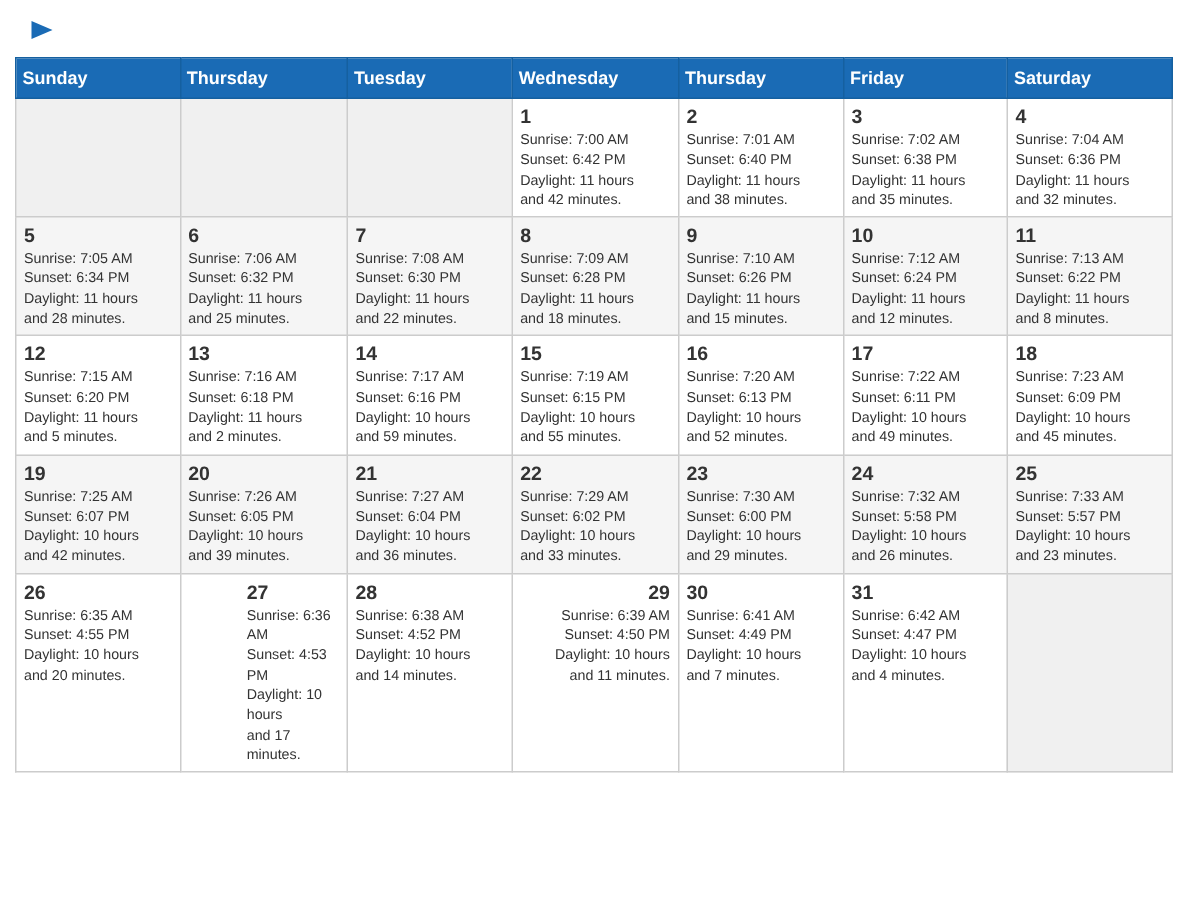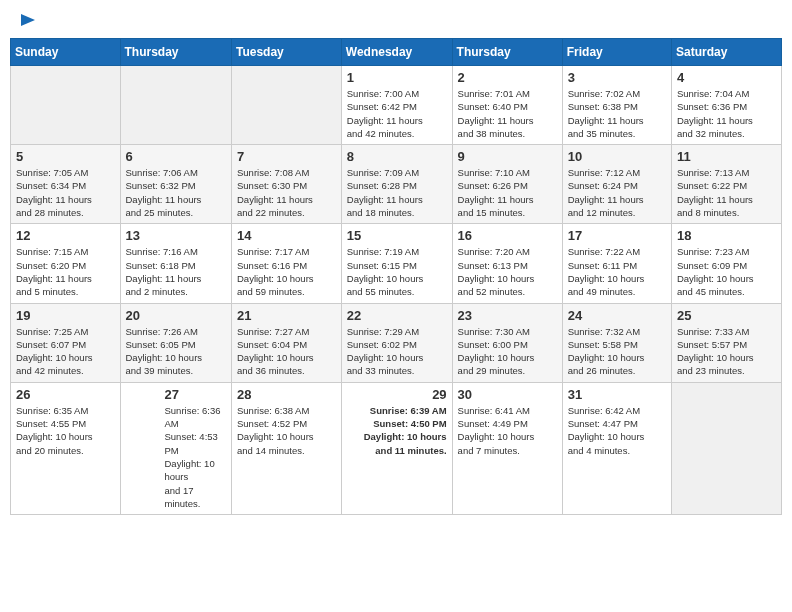--- a/index.html
+++ b/index.html
@@ -335,21 +335,21 @@
         </td>
         <td style="background: rgb(255, 255, 255);">
           <span class="day-number">28</span>
           <div class="day-info" style="white-space: pre-line;">Sunrise: 6:38 AM
 Sunset: 4:52 PM
 Daylight: 10 hours
 and 14 minutes.</div>
         </td>
         <td style="background: rgb(255, 255, 255); text-align: right;">
           <span class="day-number">29</span>
-          <div class="day-info" style="white-space: pre-line; font-weight: bold;">Sunrise: 6:39 AM
+          <div class="day-info" style="white-space: pre-line;">Sunrise: 6:39 AM
 Sunset: 4:50 PM
 Daylight: 10 hours
 and 11 minutes.</div>
         </td>
         <td style="background: rgb(255, 255, 255);">
           <span class="day-number">30</span>
           <div class="day-info" style="white-space: pre-line;">Sunrise: 6:41 AM
 Sunset: 4:49 PM
 Daylight: 10 hours
 and 7 minutes.</div>

